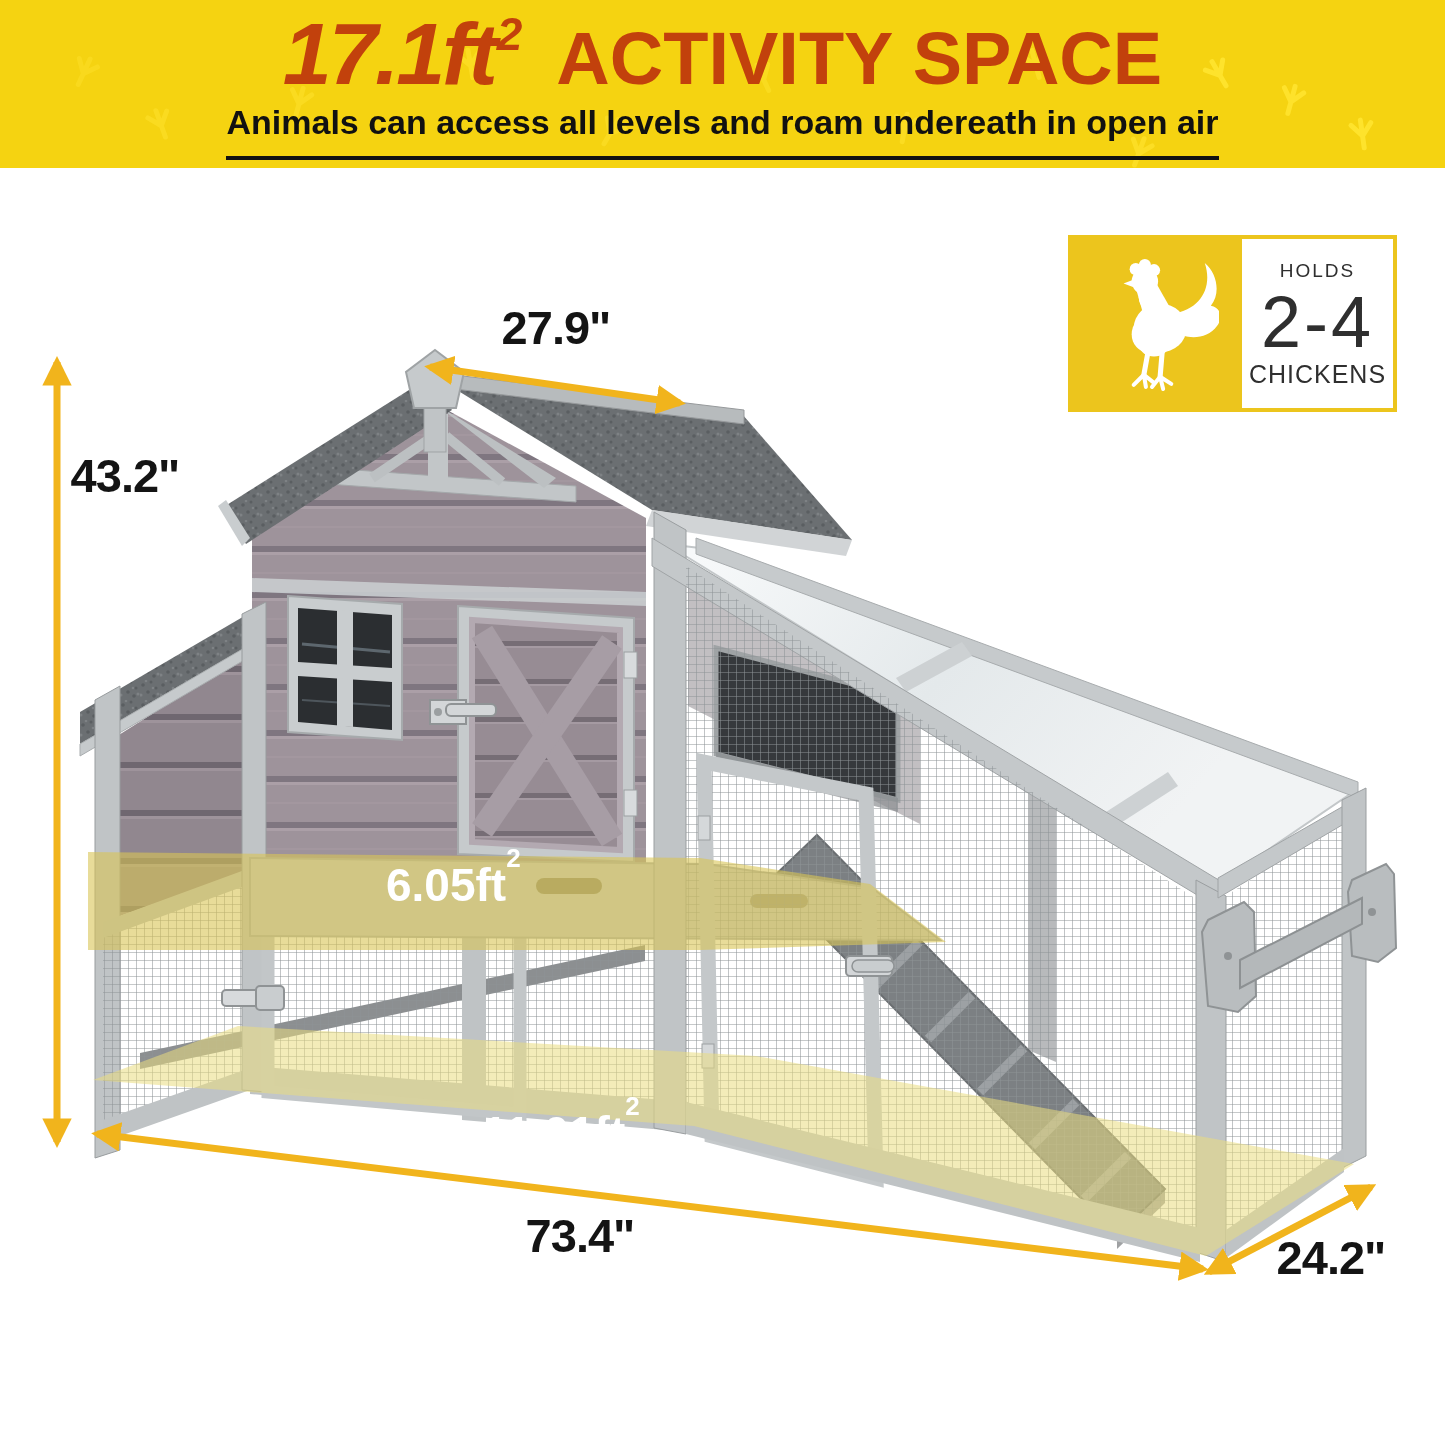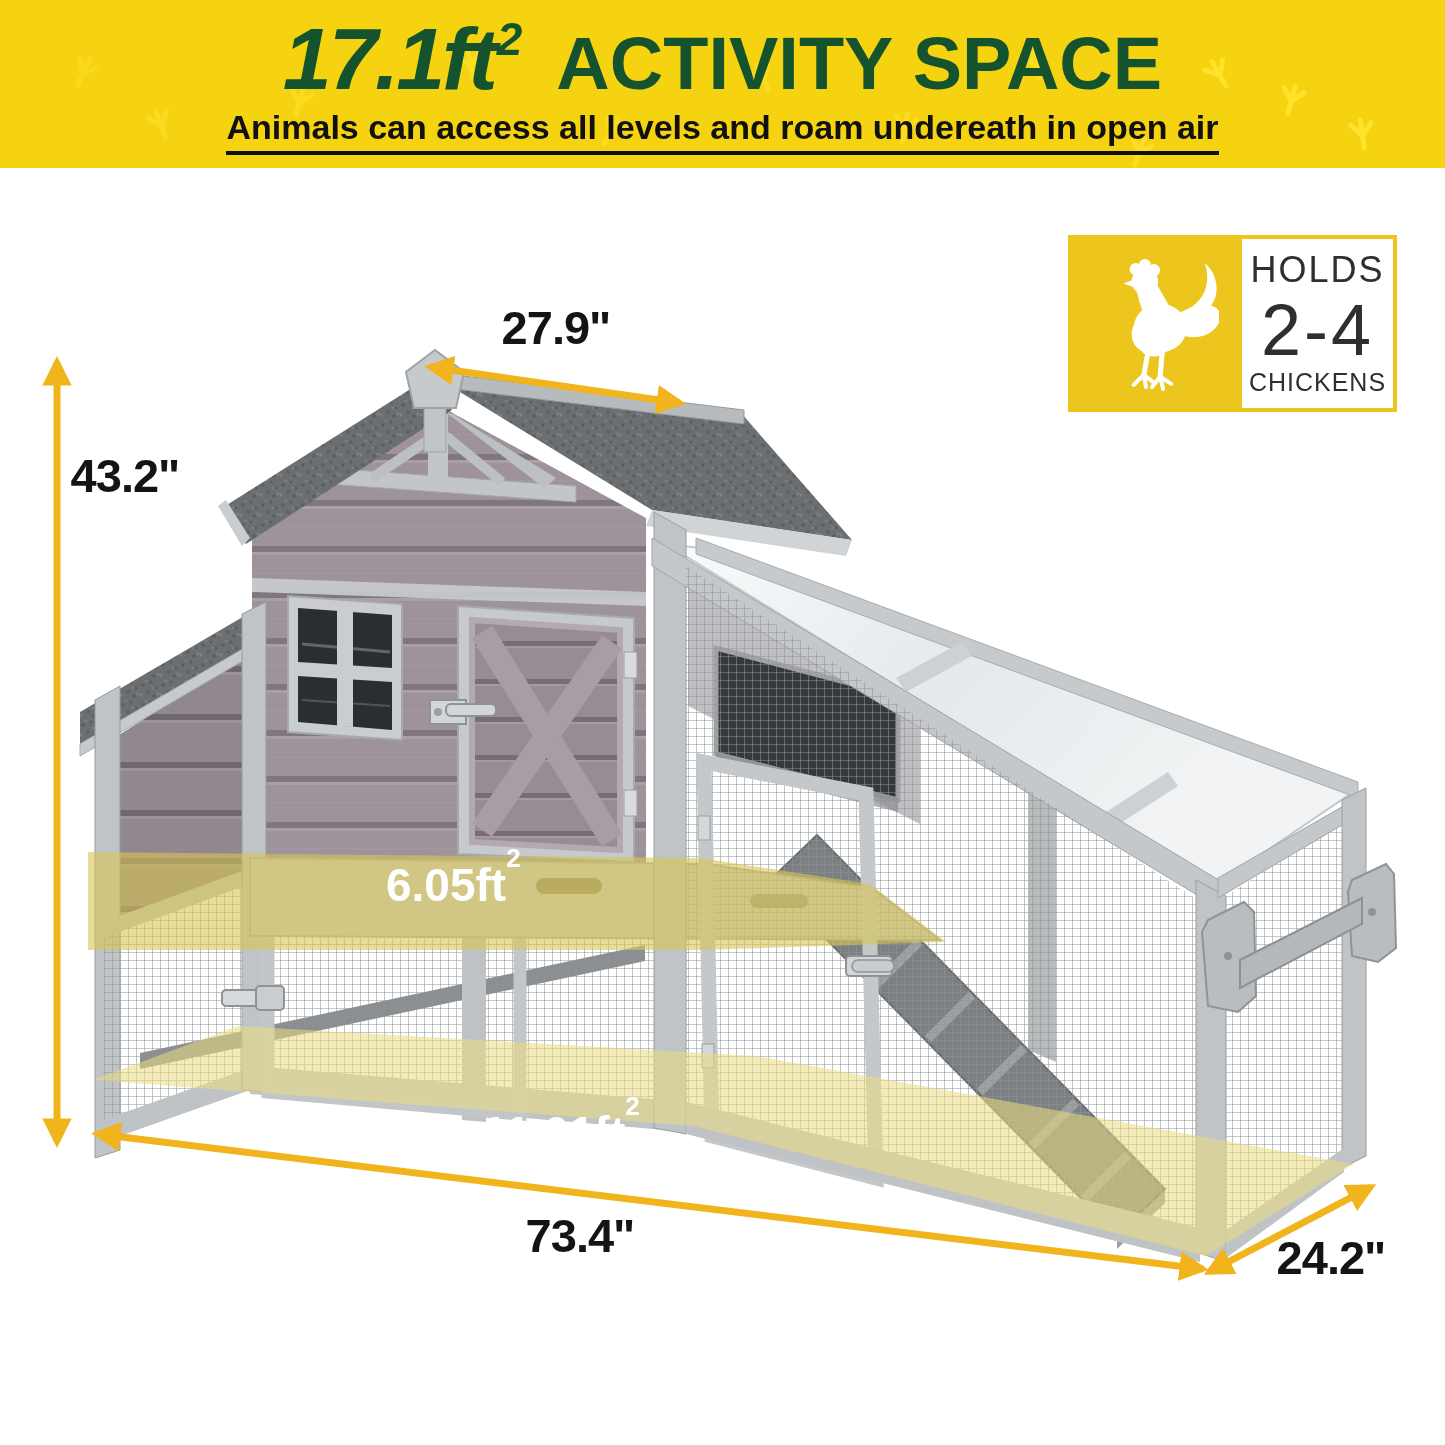--- a/index.html
+++ b/index.html
@@ -9,41 +9,41 @@
   }
   
   .banner{
     position:absolute;left:0;top:0;width:1445px;height:168px;
     background:#F5D311;display:flex;flex-direction:column;align-items:center;
     justify-content:center;z-index:5;
   }
   .banner-fp{position:absolute;inset:0;z-index:0;}
   .banner-title{
     position:relative;z-index:1;display:flex;align-items:baseline;
-    color:#14532d;line-height:1;margin-top:2px;
+    color:#c2410c;line-height:1;margin-top:2px;
   }
   .banner-title .num{font-size:88px;font-weight:900;letter-spacing:-3px;font-style:italic;}
   .banner-title sup{font-size:46px;font-weight:900;font-style:italic;position:relative;top:-34px;margin-left:2px;}
   .banner-title .lbl{font-size:74px;font-weight:900;margin-left:34px;letter-spacing:0px;}
   .banner-sub{
     position:relative;z-index:1;font-size:34px;font-weight:700;color:#111;
-    border-bottom:4px solid #111;padding-bottom:4px;margin-top:6px;line-height:1.1;
+    border-bottom:4px solid #111;padding-bottom:15px;margin-top:6px;line-height:1.1;
   }
   
   .badge{
     position:absolute;left:1068px;top:235px;width:329px;height:177px;
     display:flex;background:#ECC51D;border:0;z-index:4;
   }
   .badge-left{width:170px;height:100%;background:#ECC51D;display:flex;align-items:center;justify-content:center;}
   .badge-right{
     flex:1;background:#ffffff;border:4px solid #ECC51D;box-sizing:border-box;
     display:flex;flex-direction:column;align-items:center;justify-content:center;
     color:#2F2F2F;line-height:1;
   }
-  .badge-right .holds{font-size:36px;font-weight:500;letter-spacing:2px;}
+  .badge-right .holds{font-size:19px;font-weight:500;letter-spacing:2px;}
   .badge-right .count{font-size:72px;font-weight:400;letter-spacing:3px;margin:6px 0 4px 0;}
   .badge-right .chix{font-size:25px;font-weight:500;letter-spacing:1px;}
   
   .scene{position:absolute;left:0;top:0;width:1445px;height:1445px;z-index:1;}
   
   .dim{
     position:absolute;font-weight:700;color:#141414;font-size:47px;line-height:1;
     text-align:center;letter-spacing:-1px;z-index:3;
   }
   .area{

